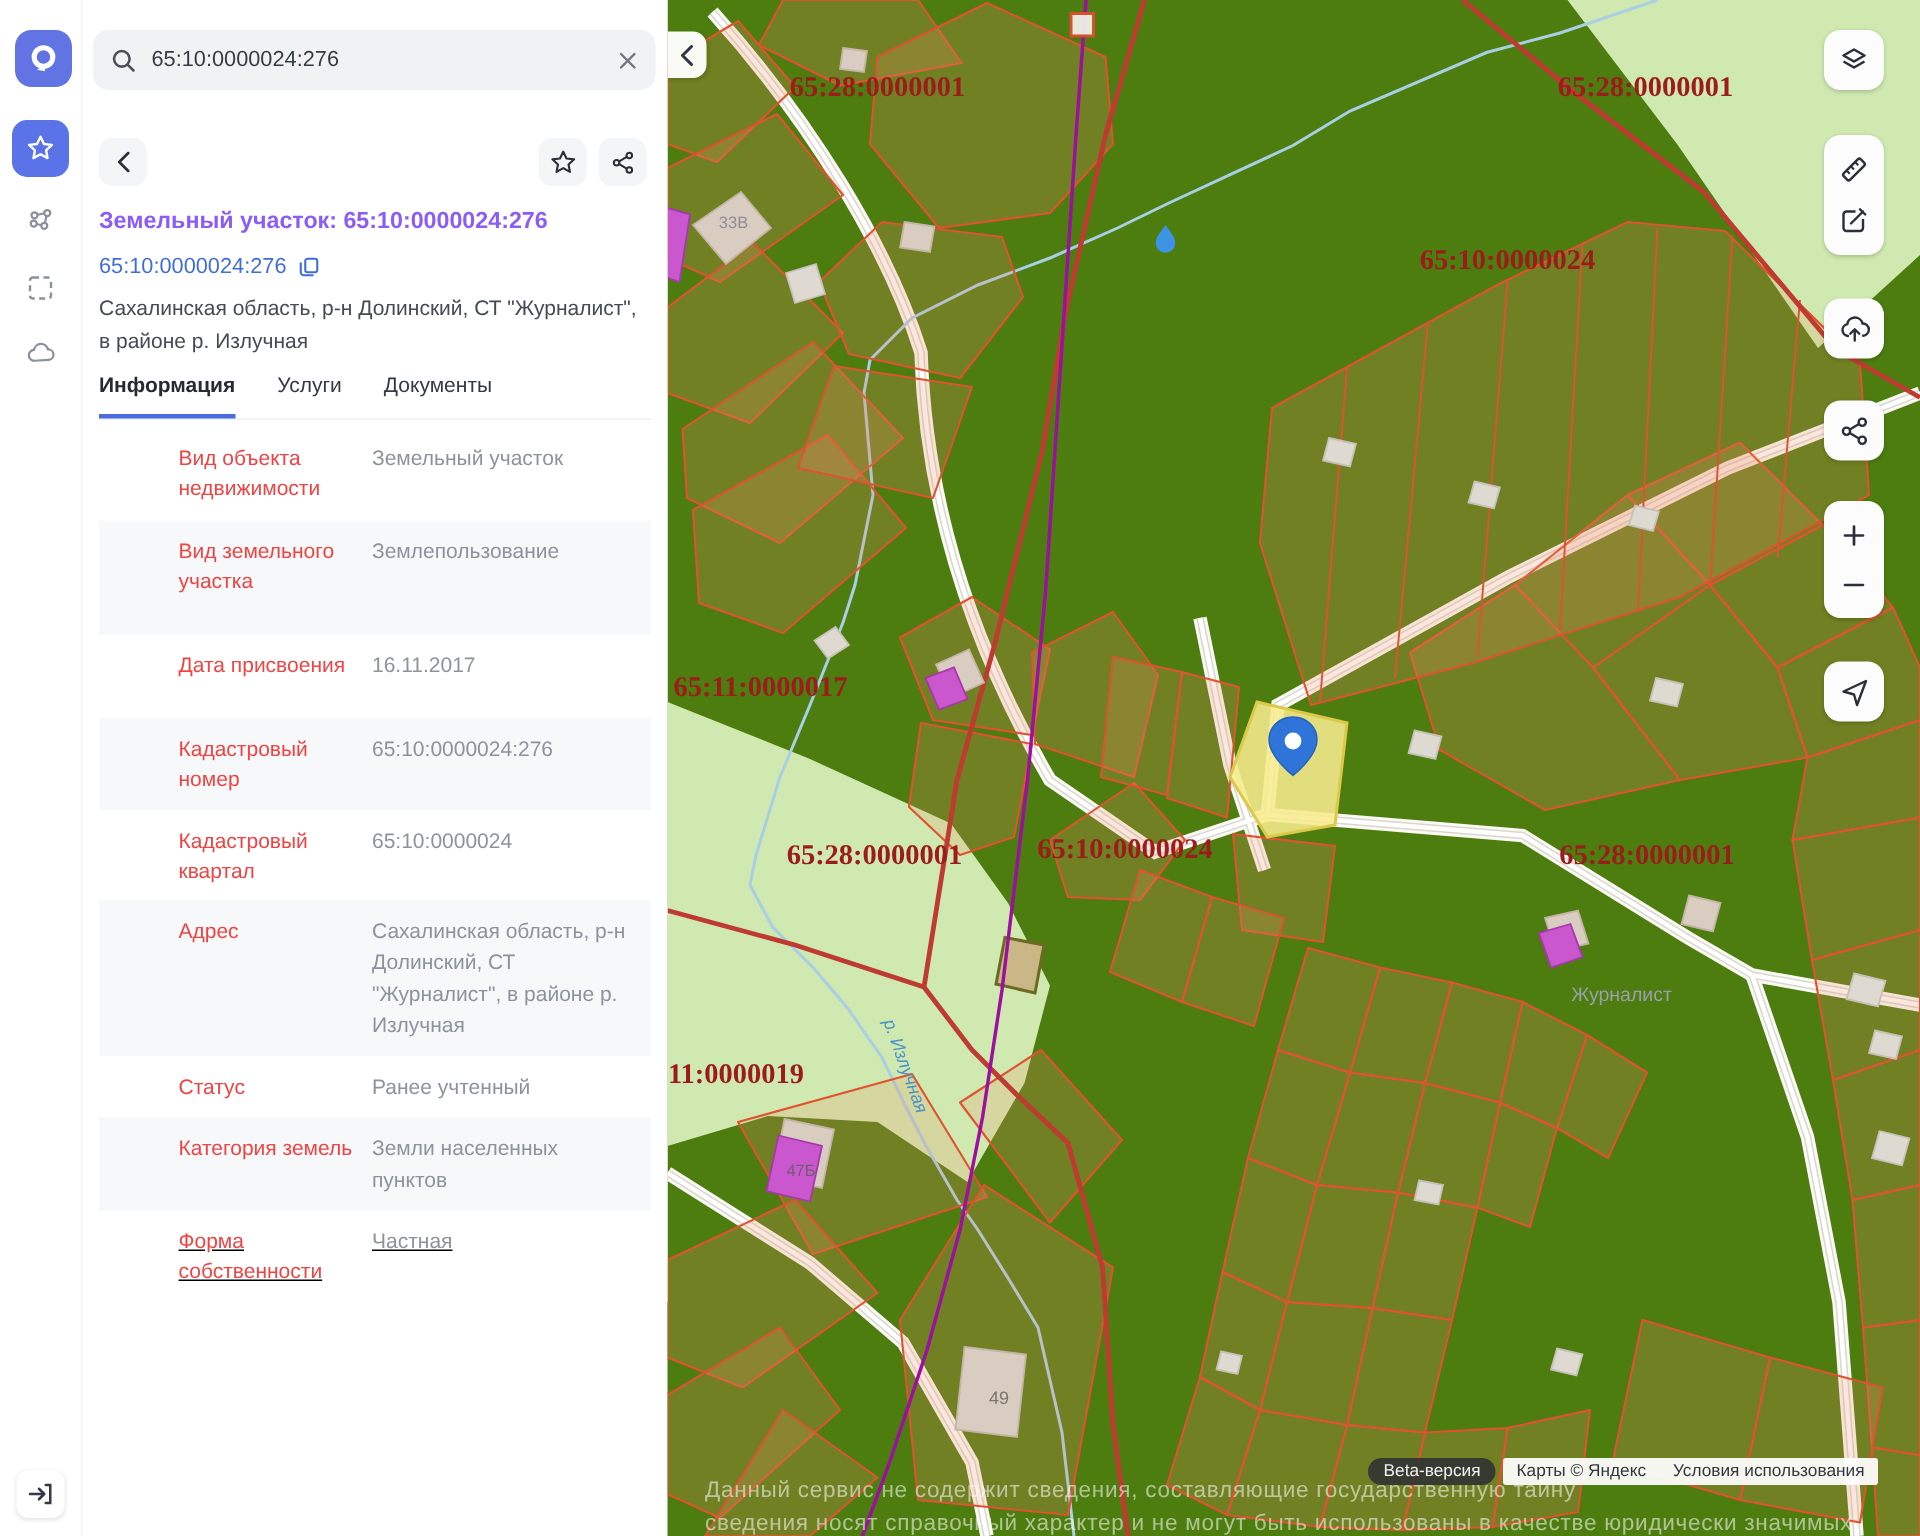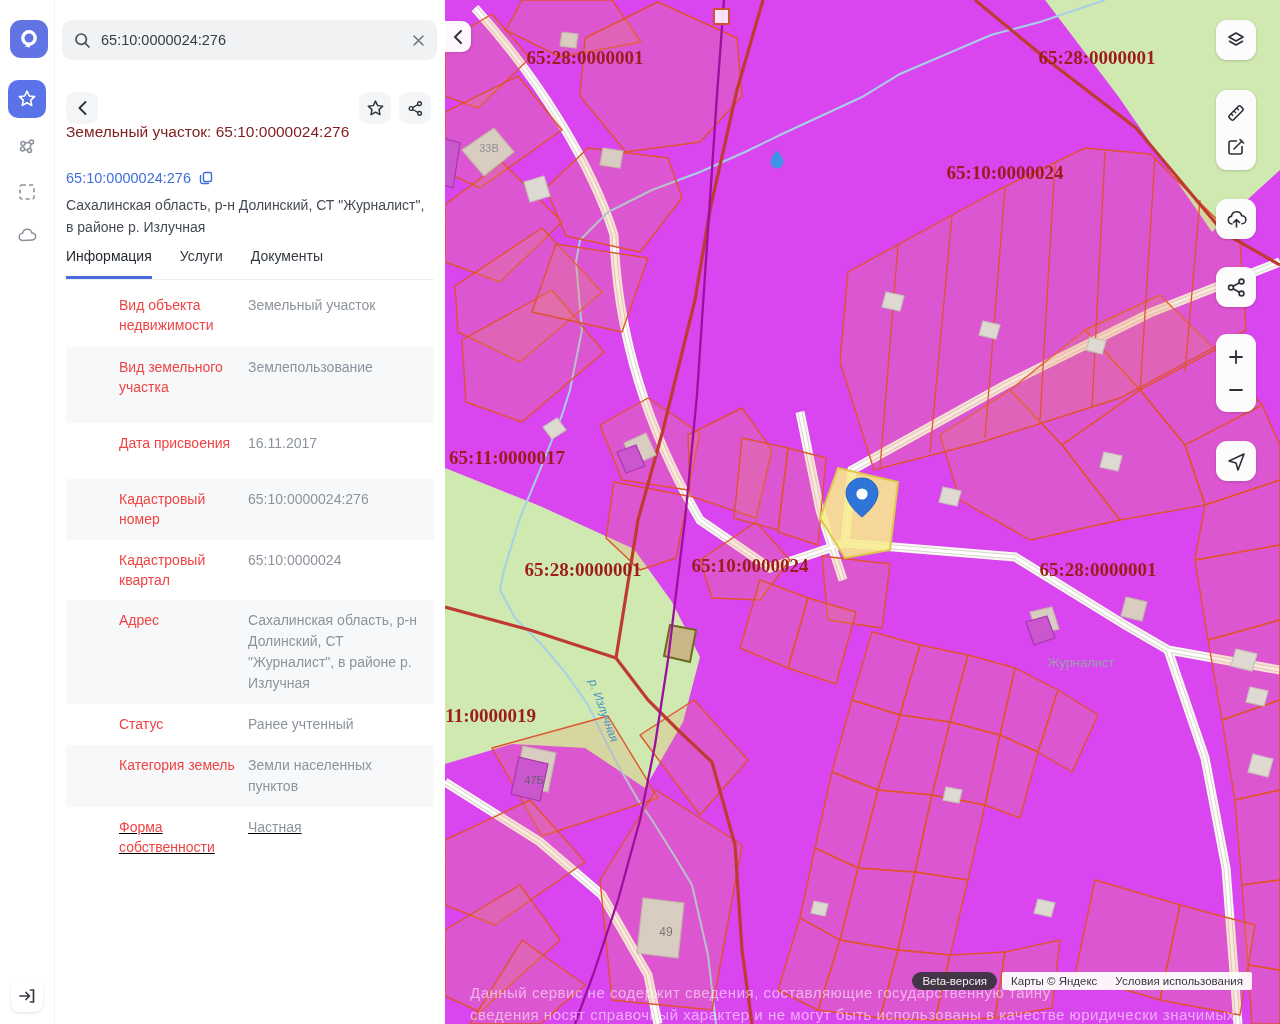--- a/index.html
+++ b/index.html
@@ -12,34 +12,34 @@
   .rail-btn { position:absolute; left:8px; width:38px; height:38px; border-radius:10px; display:flex; align-items:center; justify-content:center; color:#8b919c; }
   .rail-btn.active { background:#5a73e9; color:#fff; }
   .rail-exit { position:absolute; left:11px; bottom:12px; width:32px; height:32px; border-radius:8px; background:#fff; box-shadow:0 1px 3px rgba(0,0,0,.12); display:flex; align-items:center; justify-content:center; color:#343a43; }
 
   
   .panel { position:absolute; left:55px; top:0; width:390px; height:868px; background:#fff; z-index:25; overflow:hidden; }
   .searchbar { position:absolute; left:7px; top:20px; width:375px; height:40px; background:#f1f2f4; border-radius:10px; display:flex; align-items:center; padding:0 12px; }
   .searchbar .q { margin-left:10px; font-size:14.5px; color:#363c45; flex:1; }
   .hdr-row { position:absolute; left:11px; top:92px; width:367px; height:32px; }
   .sq-btn { position:absolute; top:0; width:32px; height:32px; border-radius:9px; background:#f4f5f7; display:flex; align-items:center; justify-content:center; color:#2a2f38; }
-  .title { position:absolute; left:11px; top:123px; width:368px; font-size:15.5px; font-weight:400; color:#7f1d1d; }
+  .title { position:absolute; left:11px; top:139px; width:368px; font-size:15.5px; font-weight:700; color:#8b5cf6; }
   .cn-link { position:absolute; left:11px; top:170px; font-size:14.5px; color:#3f6edc; display:flex; align-items:center; gap:8px; }
   .addr { position:absolute; left:11px; top:195px; width:366px; font-size:14px; line-height:1.55; color:#454b55; }
   .tabs { position:absolute; left:11px; top:244px; width:368px; display:flex; gap:28px; border-bottom:1px solid #eceef0; }
   .tab { font-size:14px; color:#343a44; padding:4px 0 12px 0; border-bottom:3px solid transparent; }
-  .tab.active { font-weight:400; color:#262b33; border-bottom-color:#4a6ce0; }
+  .tab.active { font-weight:700; color:#262b33; border-bottom-color:#4a6ce0; }
   .rows { position:absolute; left:11px; top:285px; width:368px; }
   .row { display:flex; padding:10px 12px; align-items:flex-start; }
   .row:nth-child(even) { background:#f7f8fa; }
   .row .rl { width:118px; flex:none; font-size:14px; line-height:1.45; color:#ef4444;margin-left:41px; }
   .row .rv { margin-left:11px; flex:1; font-size:14px; line-height:1.5; color:#8d939d; }
 
   
-  .map { position:absolute; left:445px; top:0; width:835px; height:1024px; background:#d946ef; z-index:1; overflow:hidden; }
+  .map { position:absolute; left:445px; top:0; width:835px; height:1024px; background:#4d7c0f; z-index:1; overflow:hidden; }
   .map svg.base { position:absolute; left:0; top:0; }
   .collapse-btn { position:absolute; left:0; top:21px; width:26px; height:31px; background:rgba(255,255,255,.96); border-radius:0 9px 9px 0; box-shadow:1px 1px 3px rgba(0,0,0,.15); display:flex; align-items:center; justify-content:center; color:#30353d; z-index:10; }
   .ctrls { position:absolute; right:24px; top:0; width:40px; z-index:10; }
   .ctrl { position:absolute; right:0; width:40px; background:#fcfcfd; border-radius:11px; box-shadow:0 1px 3px rgba(0,0,0,.18); display:flex; flex-direction:column; align-items:center; justify-content:center; color:#2a2f38; }
   .ctrl.single { height:40px; }
   .ctrl.dbl { height:80px; justify-content:space-around; padding:6px 0; }
   .zbtn { width:40px; height:34px; display:flex; align-items:center; justify-content:center; color:#2a2f38; }
   .attribution { position:absolute; right:28px; bottom:34px; display:flex; align-items:center; gap:5px; z-index:10; font-size:11.5px; }
   .beta-pill { background:rgba(47,48,51,.88); color:#f2f2f2; padding:3px 10px; border-radius:10px; }
   .attr-bar { background:rgba(255,255,255,.93); color:#33373d; padding:3px 9px; display:flex; gap:18px; border-radius:2px; }

